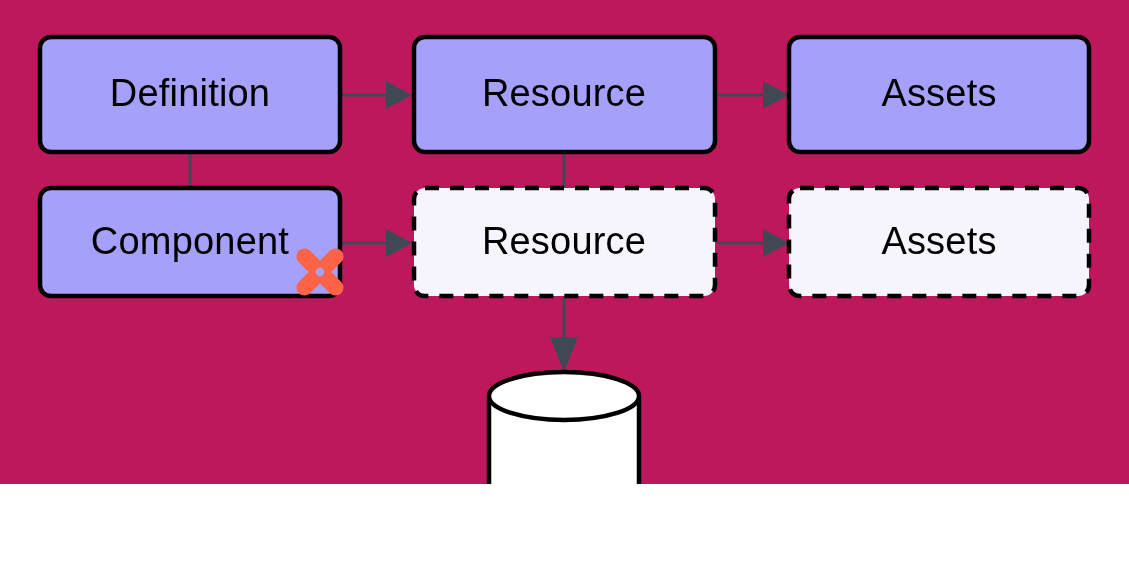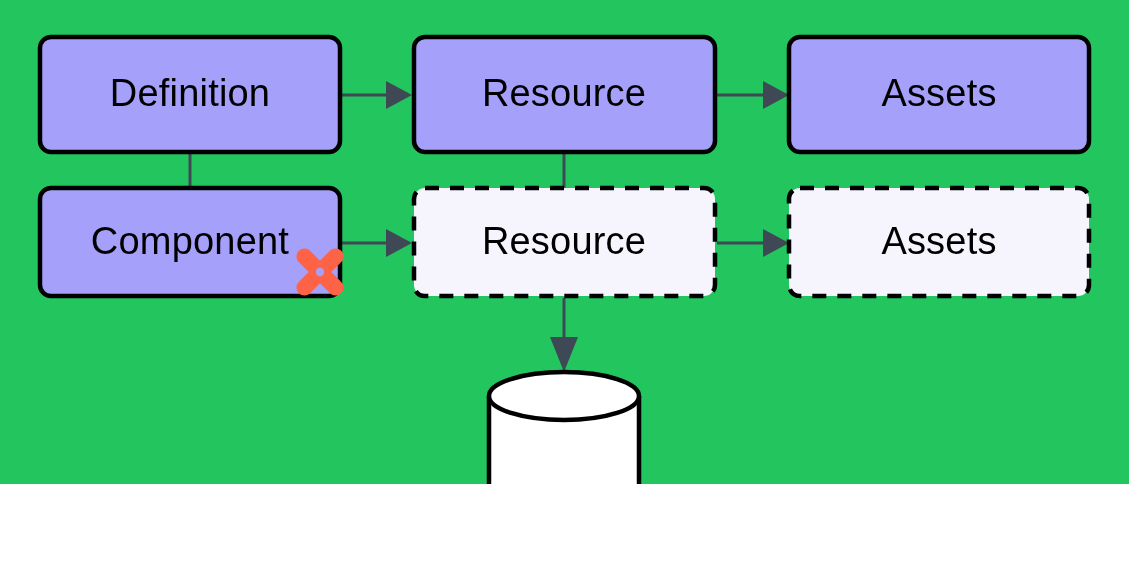--- a/index.html
+++ b/index.html
@@ -8,21 +8,21 @@
     padding: 0;
     background: #ffffff;
   }
   body {
     font-family: "Liberation Sans", sans-serif;
   }
   #canvas {
     position: relative;
     width: 1129px;
     height: 484px;
-    background: #22c55e;
+    background: #be185d;
     overflow: hidden;
   }
   #diagram-svg {
     position: absolute;
     left: 0;
     top: 0;
     width: 1129px;
     height: 566px;
     display: block;
   }

